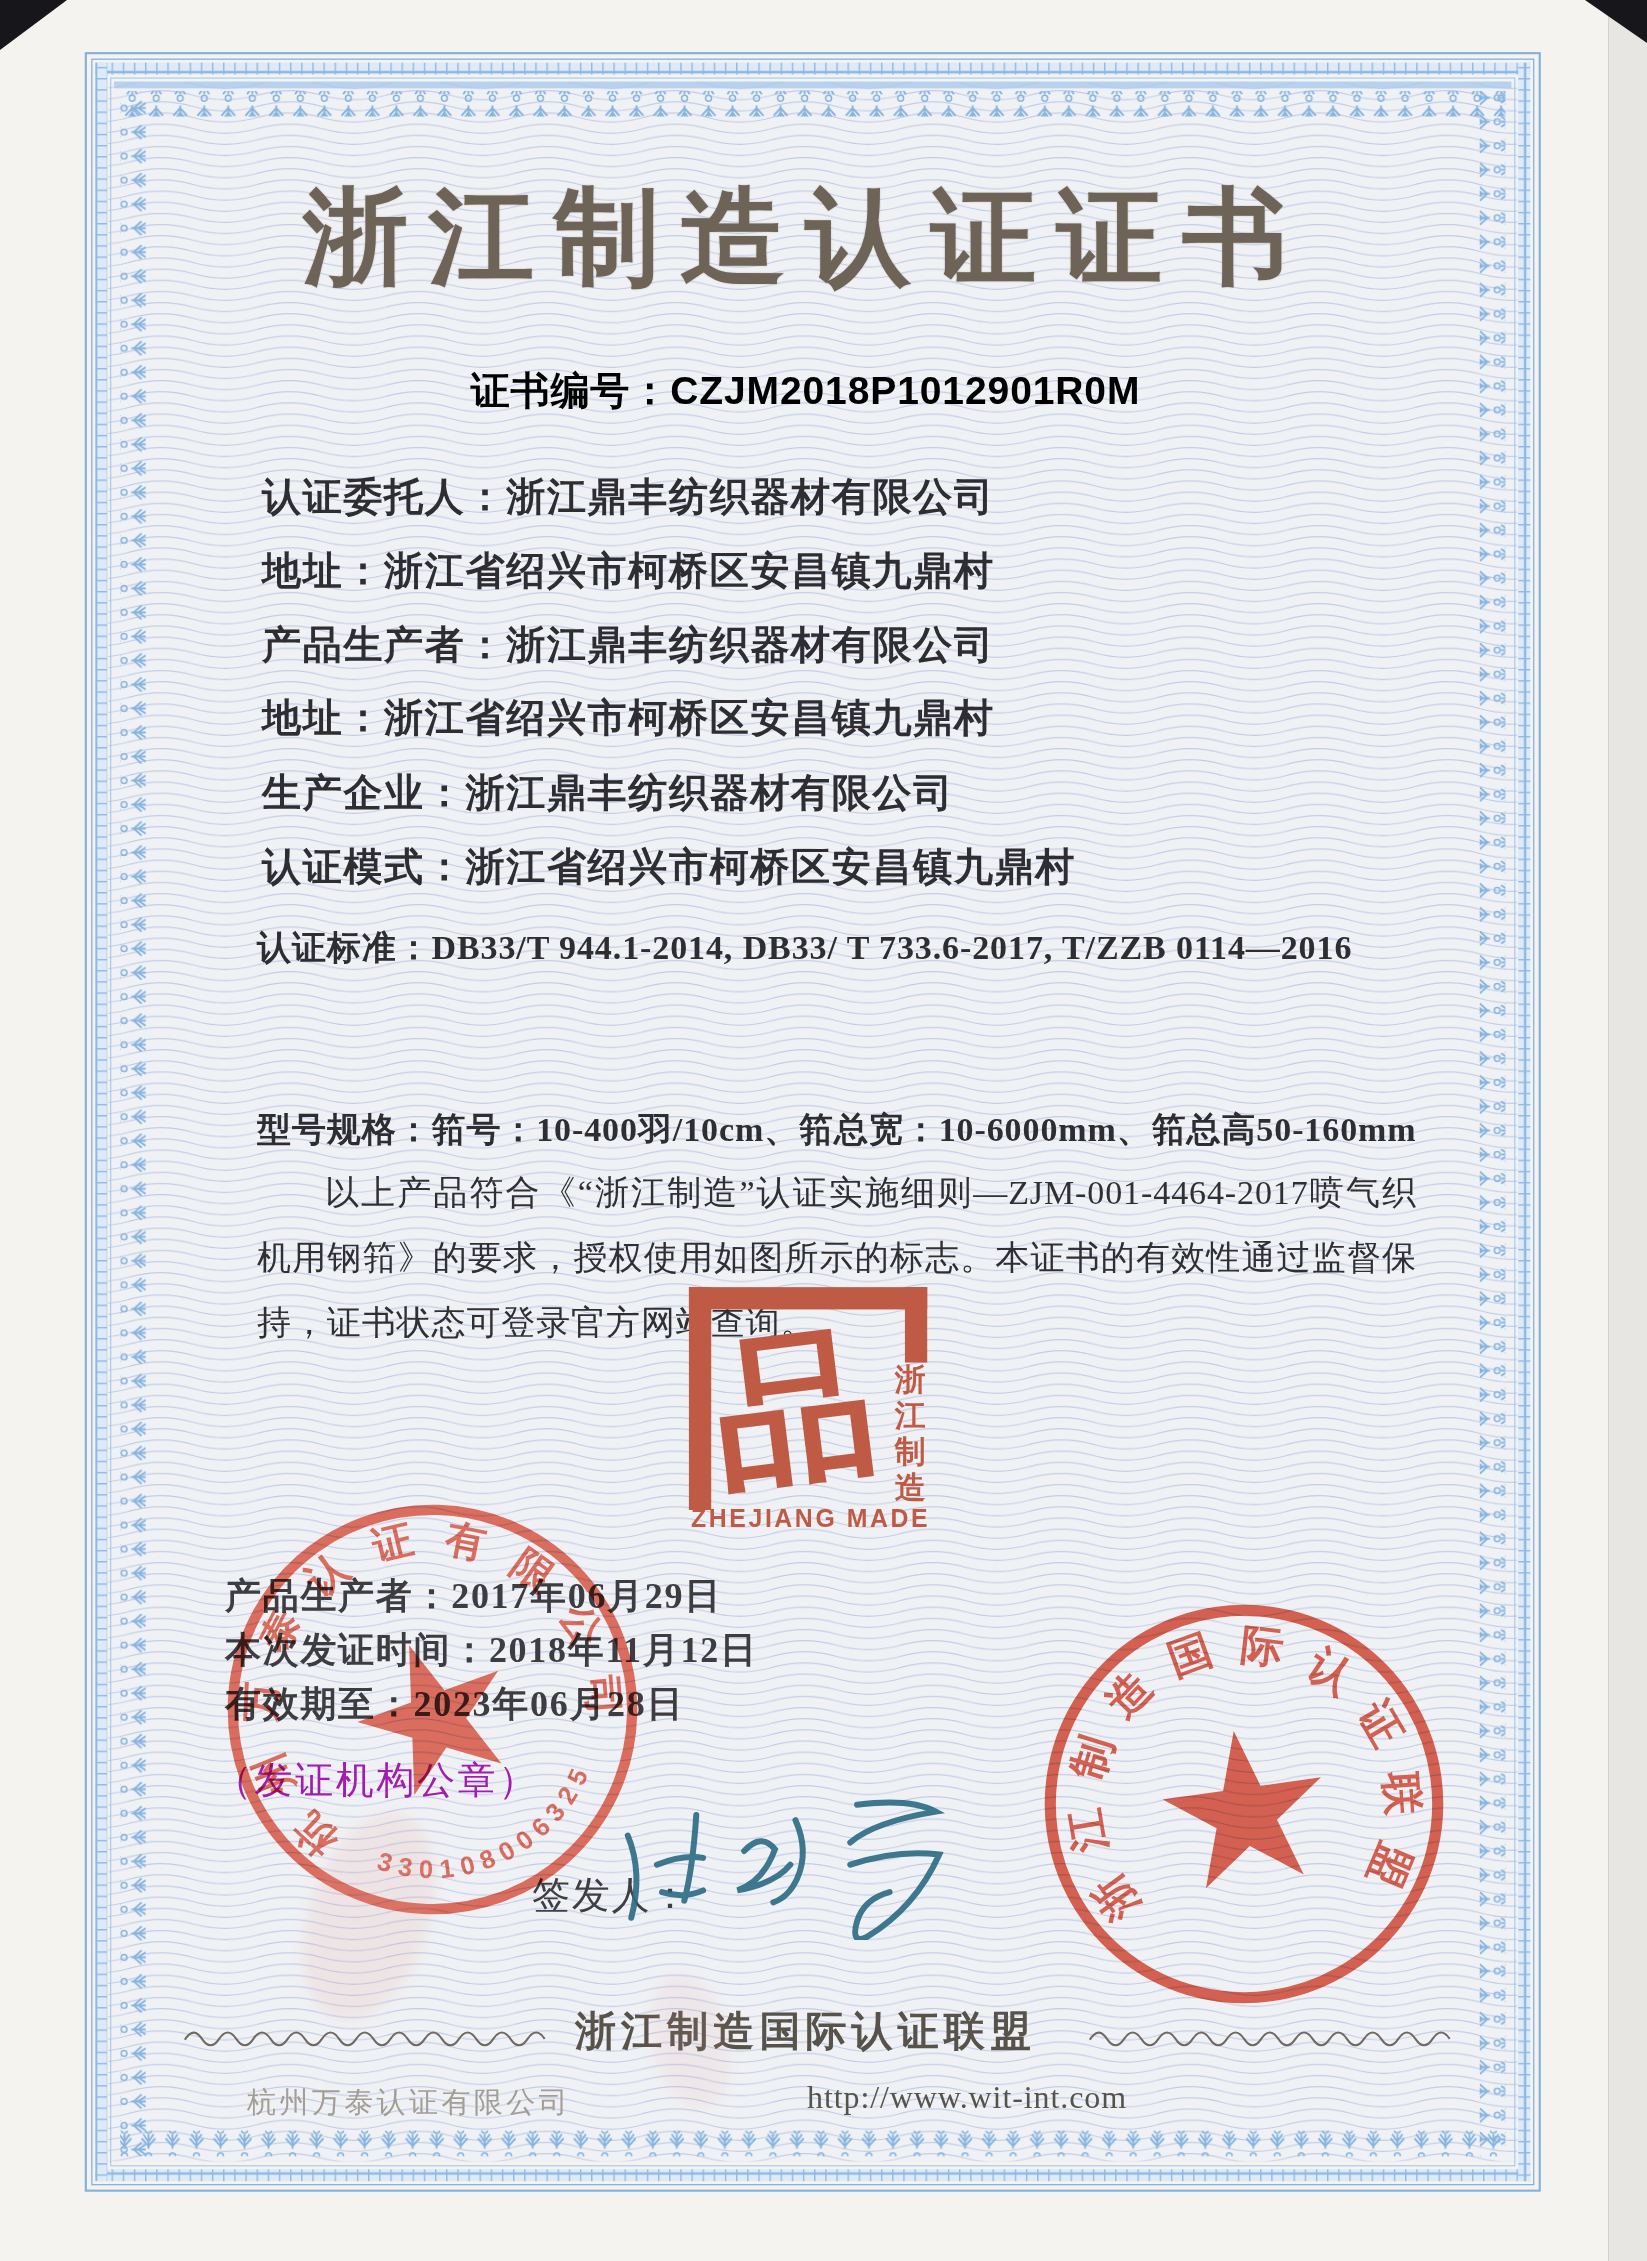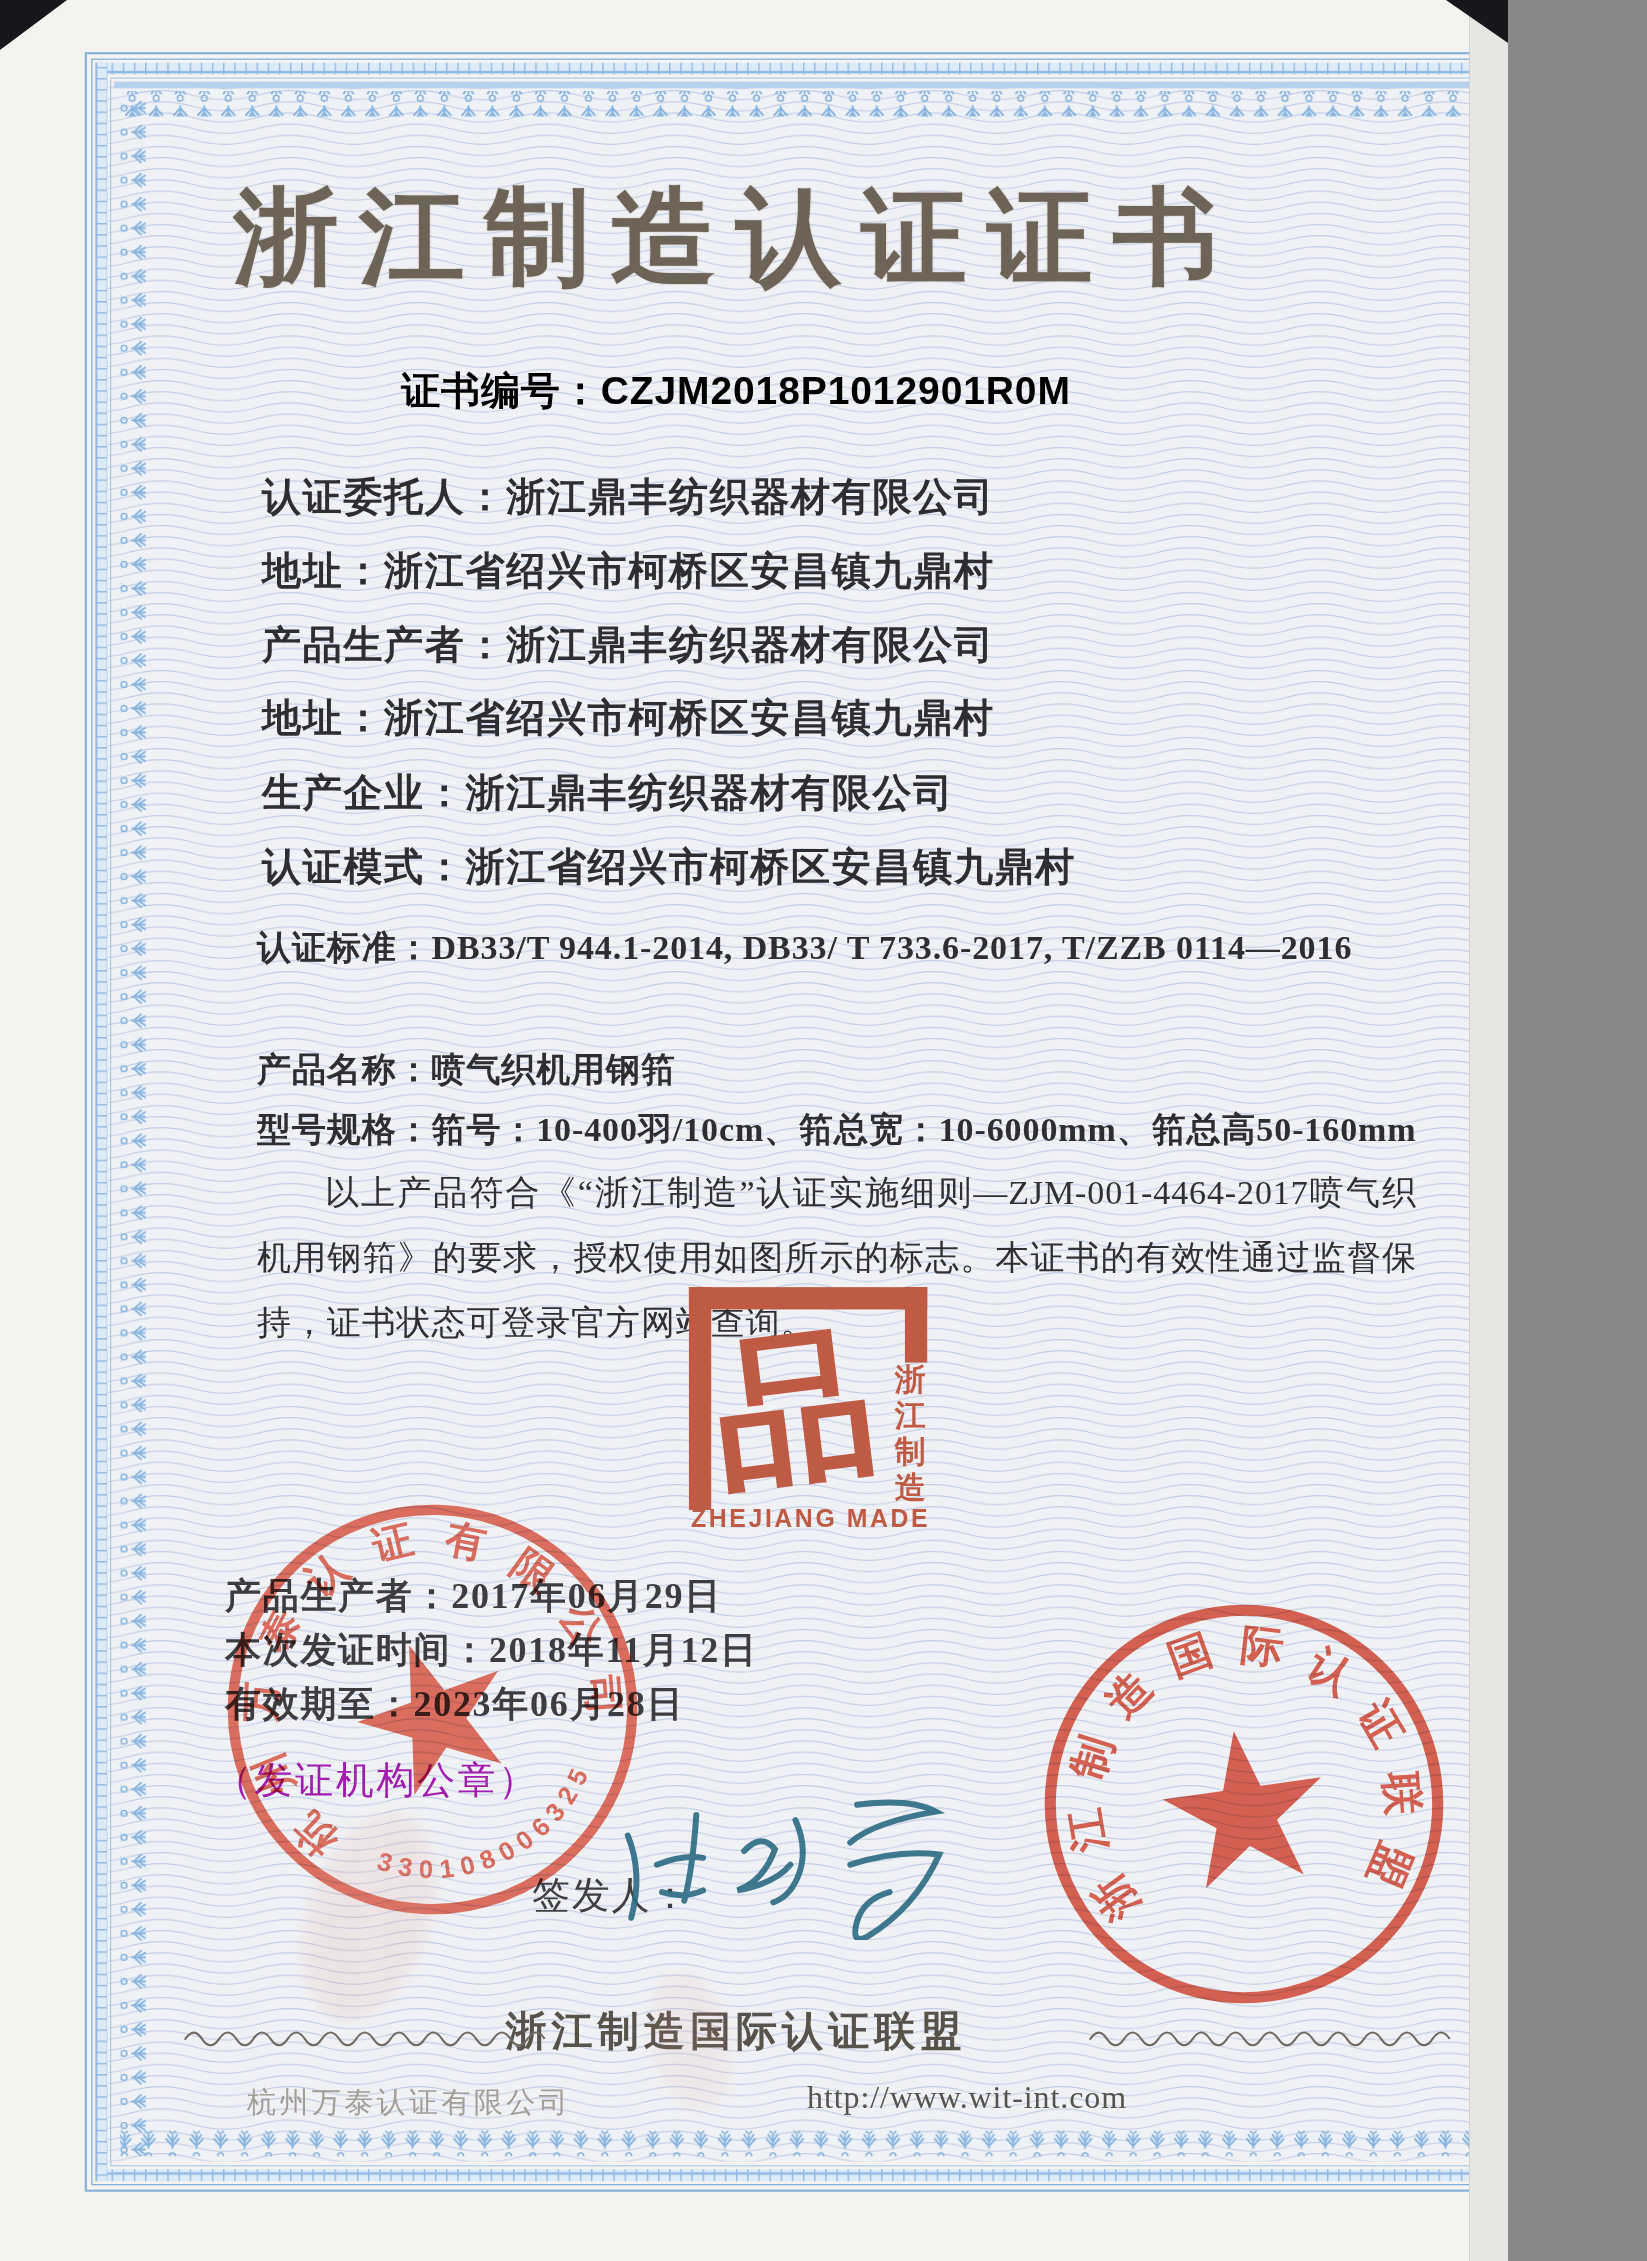--- a/index.html
+++ b/index.html
@@ -1,16 +1,16 @@
 <!DOCTYPE html>
 <html style="font-size:13.7px"><head>
 <meta charset="utf-8">
 <style>
   html,body{margin:0;padding:0;background:#888;}
-  #page{position:relative;width:1508px;height:2261px;background:#f4f3f0;overflow:hidden;
+  #page{position:relative;width:1647px;height:2261px;background:#f4f3f0;overflow:hidden;
         font-family:"Liberation Serif","DejaVu Serif",serif;}
   .abs{position:absolute;}
   svg{display:block;}
 
   
   .title{left:0;right:36px;top:168px;text-align:center;white-space:nowrap;
          font-size:105px;font-weight:700;letter-spacing:20.6px;color:#6e6357;
          text-shadow:0 0 1.7px rgba(110,99,87,.45);}
   .certno{left:0;right:36px;top:364px;text-align:center;white-space:nowrap;
           font-family:"Liberation Sans","DejaVu Sans",sans-serif;
@@ -92,21 +92,20 @@
   <div class="abs certno">证书编号：CZJM2018P1012901R0M</div>
 
   <div class="abs infoline" style="top:470px">认证委托人：浙江鼎丰纺织器材有限公司</div>
   <div class="abs infoline" style="top:544px">地址：浙江省绍兴市柯桥区安昌镇九鼎村</div>
   <div class="abs infoline" style="top:618px">产品生产者：浙江鼎丰纺织器材有限公司</div>
   <div class="abs infoline" style="top:691px">地址：浙江省绍兴市柯桥区安昌镇九鼎村</div>
   <div class="abs infoline" style="top:766px">生产企业：浙江鼎丰纺织器材有限公司</div>
   <div class="abs infoline" style="top:840px">认证模式：浙江省绍兴市柯桥区安昌镇九鼎村</div>
 
   <div class="abs specline" style="top:925px">认证标准：DB33/T 944.1-2014, DB33/ T 733.6-2017, T/ZZB 0114—2016</div>
-  <div class="abs specline" style="top:1047px">产品名称：喷气织机用钢筘</div>
   <div class="abs specline" style="top:1107px">型号规格：筘号：10-400羽/10cm、筘总宽：10-6000mm、筘总高50-160mm</div>
 
   <div class="abs statement">以上产品符合《“浙江制造”认证实施细则—ZJM-001-4464-2017喷气织机用钢筘》的要求，授权使用如图所示的标志。本证书的有效性通过监督保持，证书状态可登录官方网站查询。</div>
 
   <svg class="abs" style="left:682px;top:1282px" width="259" height="252" viewBox="0 0 302 294">
     <g fill="#bf5b45">
       <rect x="8" y="6" width="278" height="26"></rect>
       <rect x="8" y="6" width="26" height="260"></rect>
       <rect x="260" y="6" width="26" height="88"></rect>
     </g>

